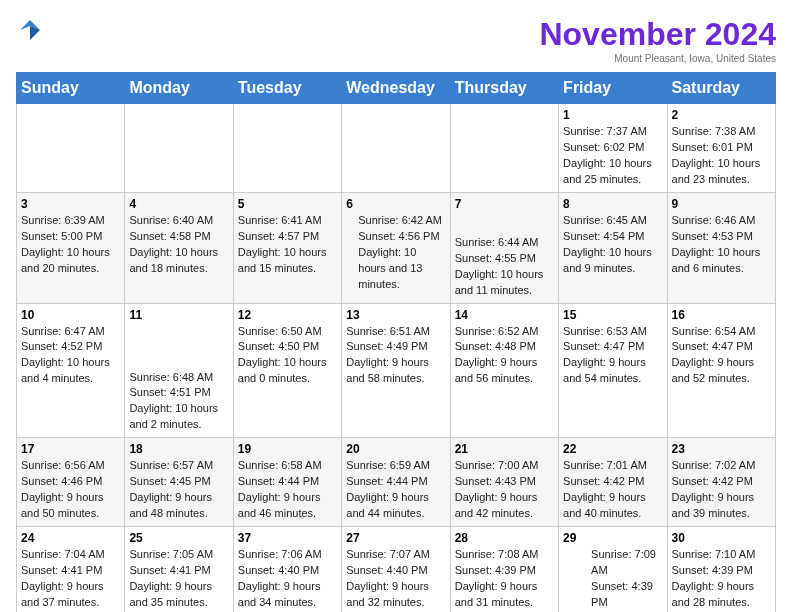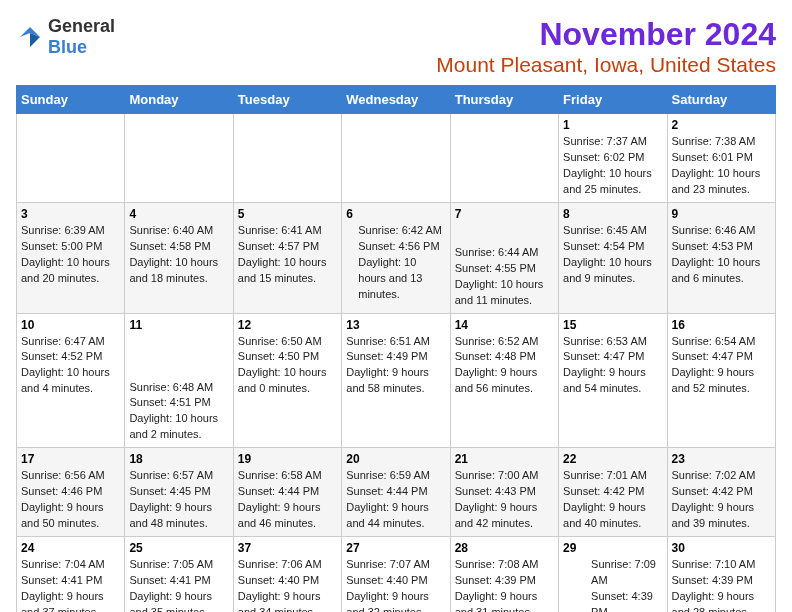--- a/index.html
+++ b/index.html
@@ -37,34 +37,34 @@
     }
     .title-area {
       text-align: right;
     }
     .month-title {
       font-size: 32px;
       font-weight: bold;
       color: #6d28d9;
     }
     .location-title {
-      font-size: 21px;
-      color: #c2410c;
+      font-size: 10px;
+      color: #737373;
     }
     .calendar-table {
       width: 100%;
       border-collapse: collapse;
       font-size: 11px;
     }
     .calendar-table th {
       background-color: #3a7ecf;
       color: #fff;
       padding: 6px 4px;
       text-align: left;
-      font-size: 13px;
+      font-size: 16px;
       border: 1px solid #3a7ecf;
     }
     .calendar-table td {
       border: 1px solid #ccc;
       vertical-align: top;
       padding: 4px;
       height: 88px;
       width: 107px;
       background: #fff;
     }
@@ -88,24 +88,20 @@
   </style>
 </head>
 <body>
 
 <div class="header-area">
   <div class="logo">
     <svg class="logo-icon" viewBox="0 0 28 28">
       <polygon points="14,4 24,14 14,10 4,14" fill="#3a7ecf"></polygon>
       <polygon points="14,10 24,14 14,24" fill="#1a5ea0"></polygon>
     </svg>
-    <div>
-      <span class="logo-text-general">General</span><br>
-      <span class="logo-text-blue">Blue</span>
-    </div>
   </div>
   <div class="title-area">
     <div class="month-title">November 2024</div>
     <div class="location-title">Mount Pleasant, Iowa, United States</div>
   </div>
 </div>
 
 <table class="calendar-table">
   <thead>
     <tr id="weekday-header">

